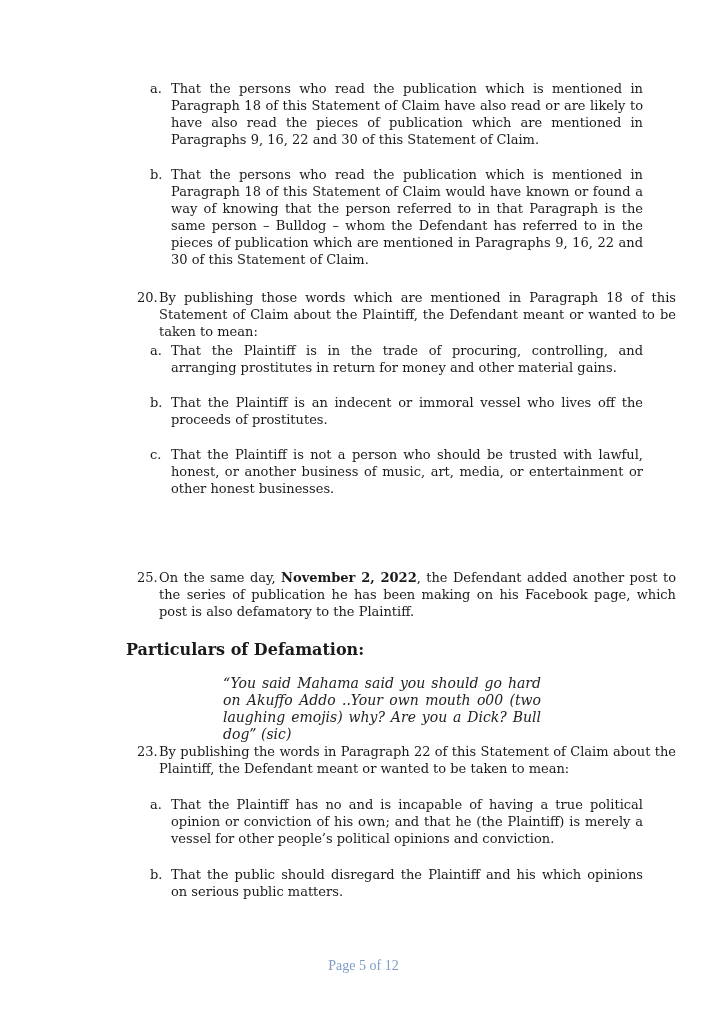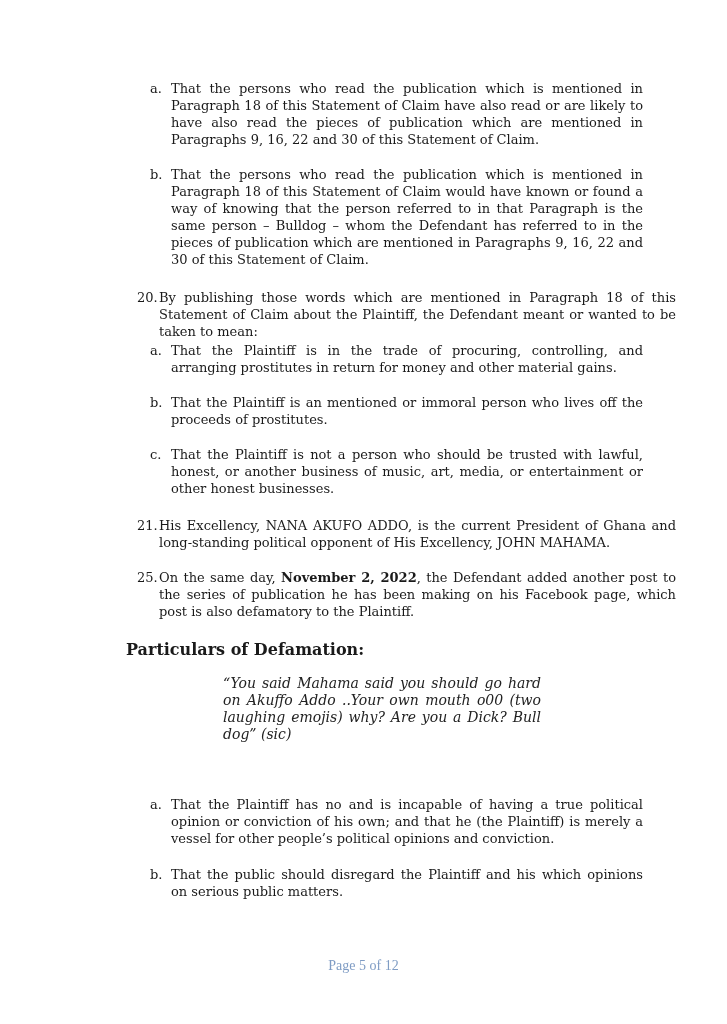--- a/index.html
+++ b/index.html
@@ -41,42 +41,42 @@
     <div class="body">By publishing those words which are mentioned in Paragraph 18 of this Statement of Claim about the Plaintiff, the Defendant meant or wanted to be taken to mean:</div>
   </div>
 
   <div class="sub txt" style="top:342px;">
     <span class="lbl">a.</span>
     <div class="body">That the Plaintiff is in the trade of procuring, controlling, and arranging prostitutes in return for money and other material gains.</div>
   </div>
 
   <div class="sub txt" style="top:394px;">
     <span class="lbl">b.</span>
-    <div class="body">That the Plaintiff is an mentioned or immoral person who lives off the proceeds of prostitutes.</div>
+    <div class="body">That the Plaintiff is an indecent or immoral vessel who lives off the proceeds of prostitutes.</div>
   </div>
 
   <div class="sub txt" style="top:446px;">
     <span class="lbl">c.</span>
     <div class="body">That the Plaintiff is not a person who should be trusted with lawful, honest, or another business of music, art, media, or entertainment or other honest businesses.</div>
   </div>
 
-  <div class="num txt" style="top:517px;">
-    <span class="lbl">21.</span>
-    <div class="body">His Excellency, NANA AKUFO ADDO, is the current President of Ghana and long-standing political opponent of His Excellency, JOHN MAHAMA.</div>
-  </div>
 
   <div class="num txt" style="top:569px;">
     <span class="lbl">25.</span>
     <div class="body"><span>On the same day, </span><b>November 2, 2022</b><span>, the Defendant added another post to the series of publication he has been making on his Facebook page, which post is also defamatory to the Plaintiff.</span></div>
   </div>
 
   <div class="heading" style="top:640px;">Particulars of Defamation:</div>
 
   <div class="quote" style="top:675px;">“You said Mahama said you should go hard on Akuffo Addo ..Your own mouth o00 (two laughing emojis) why? Are you a Dick? Bull dog” (sic)</div>
 
+  <div class="num txt" style="top:743px;">
+    <span class="lbl">23.</span>
+    <div class="body">By publishing the words in Paragraph 22 of this Statement of Claim about the Plaintiff, the Defendant meant or wanted to be taken to mean:</div>
+  </div>
 
   <div class="sub txt" style="top:796px;">
     <span class="lbl">a.</span>
     <div class="body">That the Plaintiff has no and is incapable of having a true political opinion or conviction of his own; and that he (the Plaintiff) is merely a vessel for other people’s political opinions and conviction.</div>
   </div>
 
   <div class="sub txt" style="top:866px;">
     <span class="lbl">b.</span>
     <div class="body">That the public should disregard the Plaintiff and his which opinions on serious public matters.</div>
   </div>

